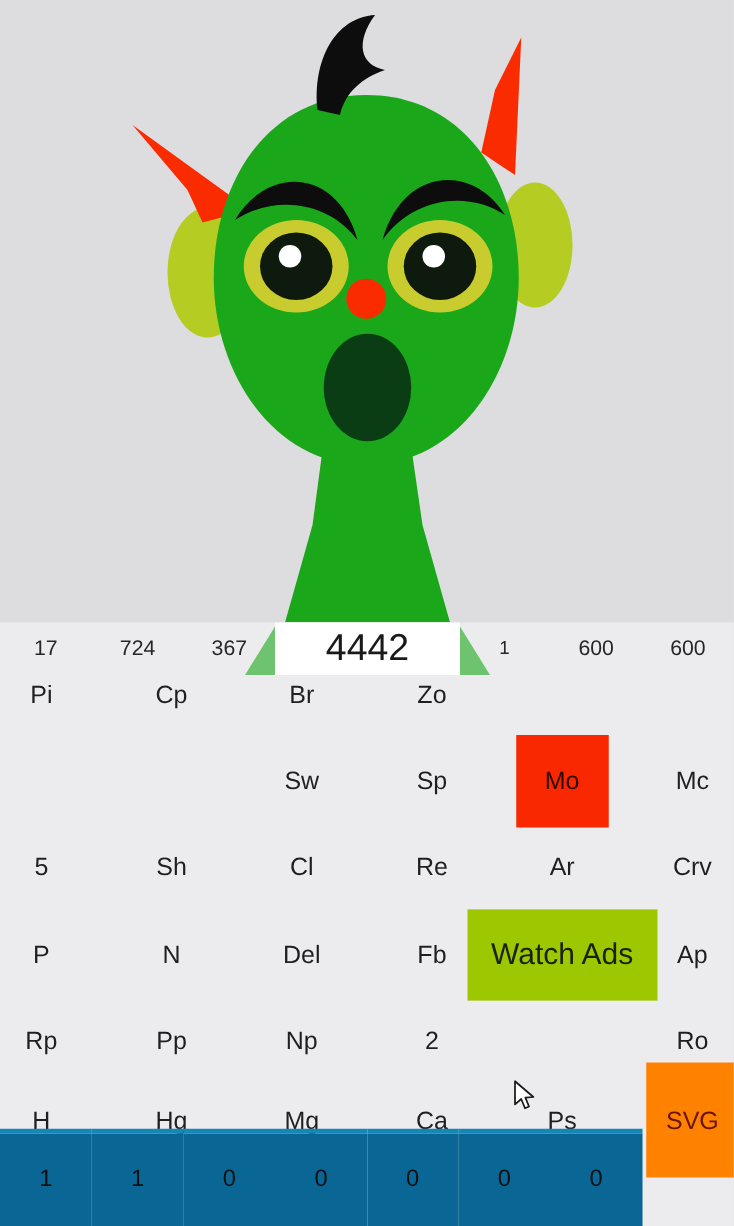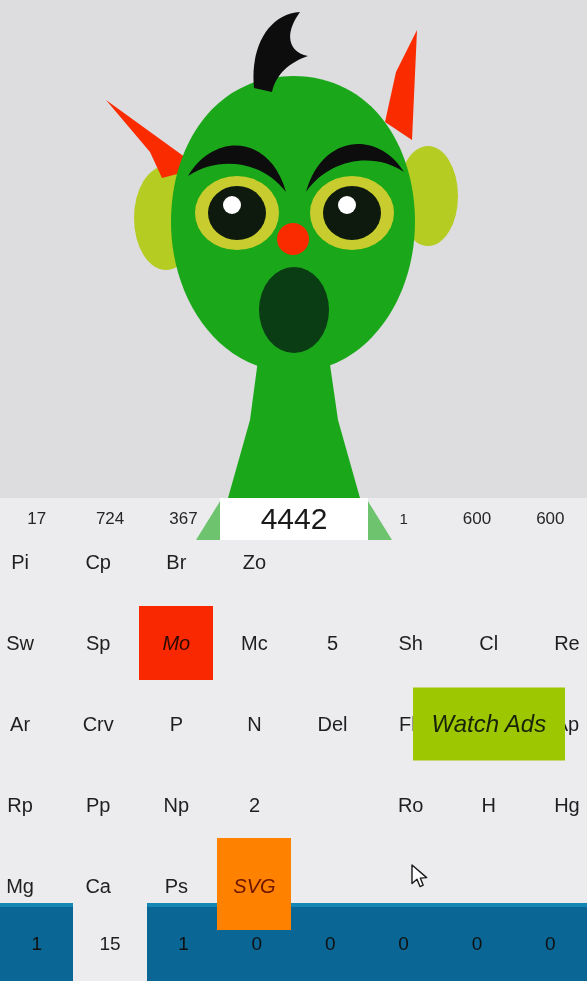--- a/index.html
+++ b/index.html
@@ -83,21 +83,21 @@
   }
 
   
   .key-grid {
     position: absolute;
     left: 0;
     top: 42px;
     width: 587px;
     height: 367px;
     display: grid;
-    grid-template-columns: repeat(8, 1fr);
+    grid-template-columns: repeat(6, 1fr);
     grid-template-rows: repeat(5, 1fr);
     gap: 38px;
   }
   .key {
     display: flex;
     align-items: center;
     justify-content: center;
     font-size: 20px;
     color: #1f1f1f;
     position: relative;
@@ -112,21 +112,20 @@
   .key.hl {
     font-weight: normal;
   }
   .key.hl .cap {
     position: absolute;
     left: 50%;
     top: 50%;
     transform: translate(-50%, -50%);
     z-index: 2;
     white-space: nowrap;
-    font-style: italic;
   }
   .key.hl .swatch {
     position: absolute;
     z-index: 1;
   }
   .key-mo .swatch {
     background: #fa2800;
     left: 50%;
     top: 50%;
     transform: translate(-50%, -50%);
@@ -374,23 +373,20 @@
       <div class="key hl key-svg">
         <span class="swatch"></span>
         <span class="cap">SVG</span>
       </div>
     </div>
 
     <div class="num-bar">
       <div class="num-cell on">
           <span>1</span>
         </div>
-      <div class="num-cell">
-          <span>15</span>
-        </div>
       <div class="num-cell on">
           <span>1</span>
         </div>
       <div class="num-cell on">
           <span>0</span>
         </div>
       <div class="num-cell on">
           <span>0</span>
         </div>
       <div class="num-cell on">

